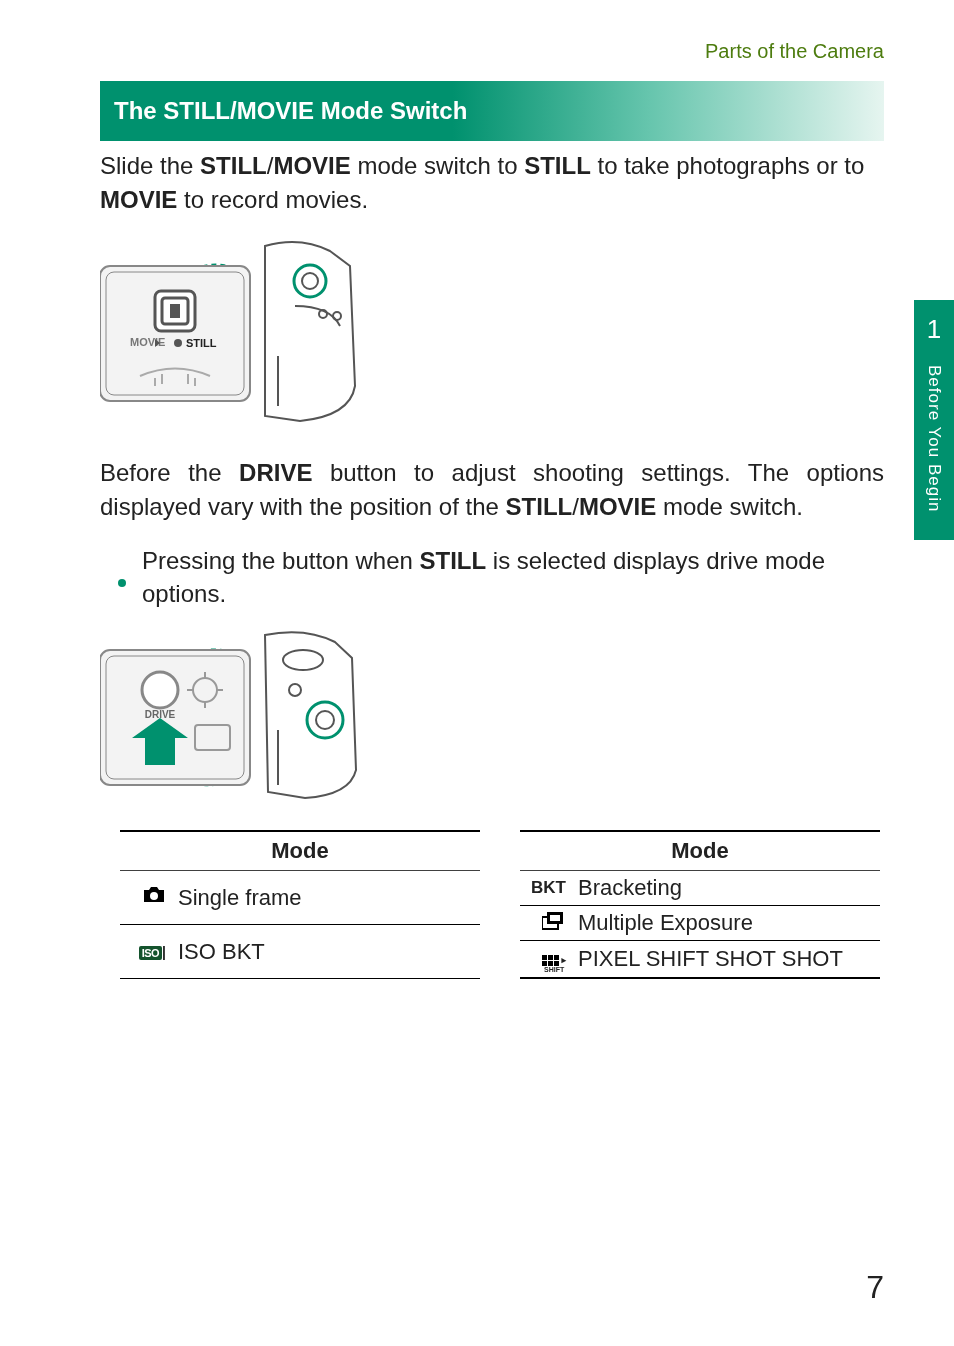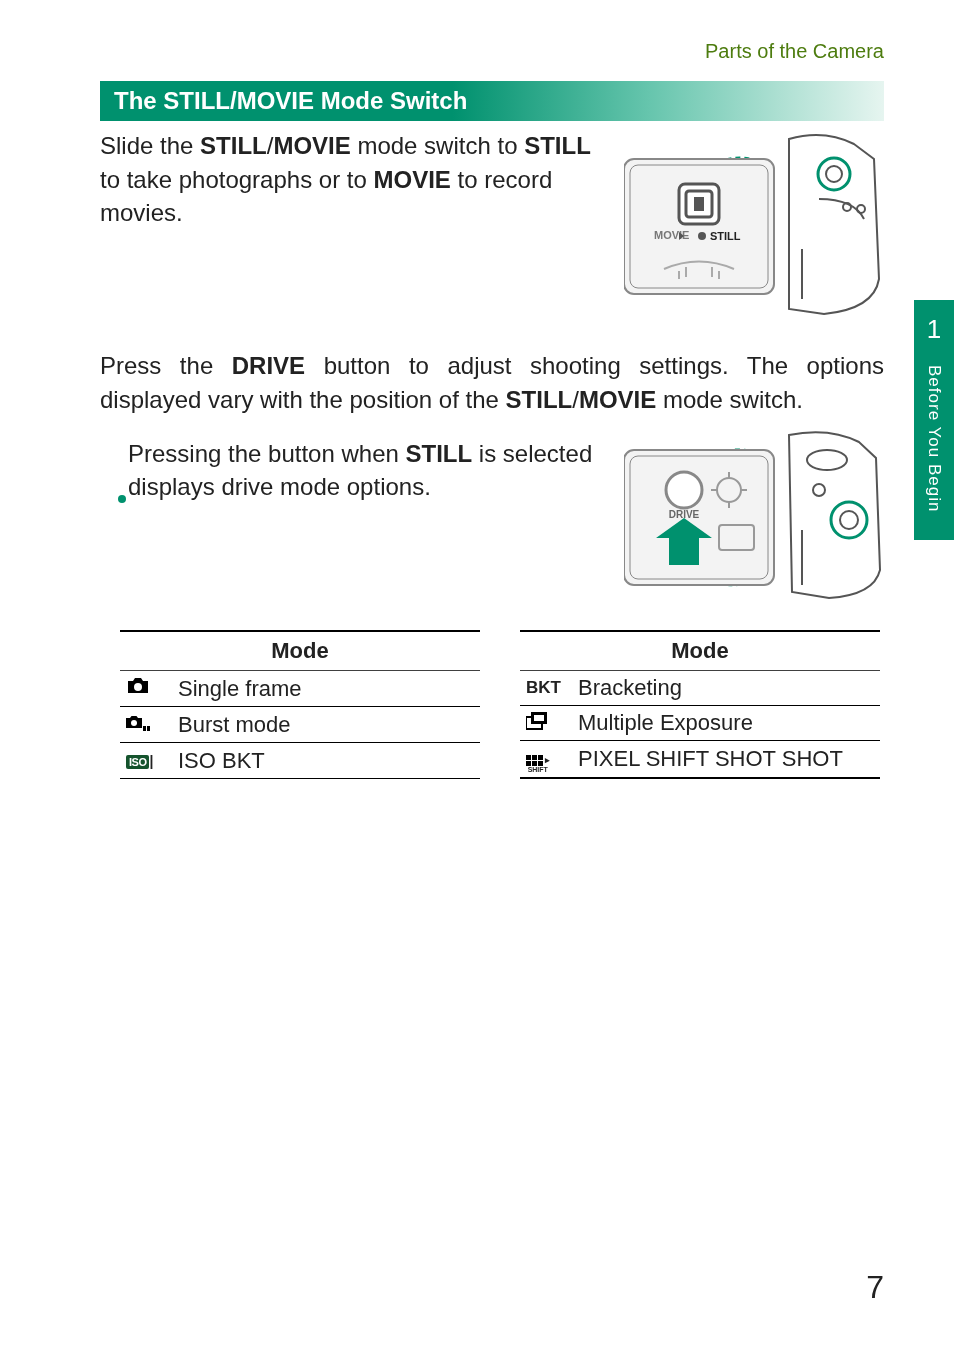--- a/index.html
+++ b/index.html
@@ -1,33 +1,33 @@
 <!DOCTYPE html>
 <html><head>
 <meta charset="utf-8">
 <style>
   * { box-sizing: border-box; margin: 0; padding: 0; }
   html, body { width: 954px; height: 1346px; font-family: "Segoe UI", Arial, sans-serif; color: #222; background: #fff; position: relative; }
   .page { padding: 40px 70px 40px 100px; position: relative; height: 100%; }
   .breadcrumb { text-align: right; color: #4d7c0f; font-size: 20px; margin-bottom: 18px; }
-  .section-header { background: linear-gradient(to right, #00916e 0%, #00916e 45%, #66c5ad 70%, #e6f5f0 100%); color: #fff; font-weight: 700; font-size: 24px; padding: 6px 14px; margin-bottom: 8px; }
-  .body-row { display: flex; gap: 20px; align-items: flex-start; margin-bottom: 30px; }
+  .section-header { background: linear-gradient(to right, #00916e 0%, #00916e 45%, #66c5ad 70%, #e6f5f0 100%); color: #fff; font-weight: 700; font-size: 24px; padding: 16px 14px; margin-bottom: 8px; }
+  .body-row { display: flex; gap: 20px; align-items: flex-start; margin-bottom: 30px; flex-direction: column; }
   .body-text { font-size: 24px; line-height: 1.4; flex: 1; }
   .body-text.justify { text-align: justify; }
   .bold { font-weight: 700; }
   .illus { flex-shrink: 0; }
   .illus svg { display: block; }
-  .bullet-row { display: flex; gap: 2px; align-items: flex-end; margin-top: 8px; }
+  .bullet-row { display: flex; gap: 16px; align-items: center; margin-top: 8px; }
   .bullet-dot { width: 8px; height: 8px; background: #00916e; border-radius: 50%; margin-top: 11px; margin-left: 18px; flex-shrink: 0; }
   .bullet-text { font-size: 24px; line-height: 1.35; flex: 1; }
   .tables { display: flex; gap: 40px; margin-top: 22px; margin-left: 20px; }
   table { border-collapse: collapse; width: 360px; }
   th { font-weight: 700; font-size: 22px; border-top: 2px solid #000; border-bottom: 1px solid #404040; padding: 6px 0; text-align: center; }
   td { font-size: 22px; padding: 4px 6px; border-bottom: 1px solid #000; vertical-align: middle; }
-  td.icon { width: 52px; text-align: left; font-weight: 700; font-size: 17px; }
+  td.icon { width: 52px; text-align: right; font-weight: 700; font-size: 17px; }
   tr.last td { border-bottom: 2px solid #000; }
   .side-tab { position: absolute; right: 0; top: 300px; width: 40px; height: 240px; background: #00916e; color: #fff; }
   .side-tab .num { font-size: 26px; font-weight: 400; text-align: center; padding-top: 14px; }
   .side-tab .txt { writing-mode: vertical-rl; font-size: 17px; letter-spacing: 1px; margin: 20px auto 0; }
   .page-num { position: absolute; bottom: 40px; right: 70px; font-size: 32px; }
   .icon-badge { display:inline-block; background:#14532d; color:#fff; font-size:11px; font-weight:700; padding:1px 3px; border-radius:2px; line-height:1.1; letter-spacing:-0.5px; }
   .grid3 { display:inline-grid; grid-template-columns:repeat(3,5px); grid-template-rows:repeat(2,5px); gap:1px; }
   .grid3 span { background:#000; }
 </style>
 </head>
@@ -72,21 +72,21 @@
           <circle cx="78" cy="107" r="4" fill="#555"></circle>
           <text x="86" y="111" font-size="11" font-weight="700" fill="#222">STILL</text>
           <path d="M40 140 Q75 125 110 140" fill="none" stroke="#aaa" stroke-width="2"></path>
           <path d="M55 142 L55 150 M62 138 L62 148 M88 138 L88 148 M95 142 L95 150" stroke="#aaa" stroke-width="2"></path>
         </g>
       </svg>
     </div>
   </div>
 
   <div class="body-text justify" style="margin-bottom:14px;">
-    <span>Press the </span><span class="bold">DRIVE</span><span> button to adjust shooting settings. The options displayed vary with the position of the </span><span class="bold">STILL</span><span>/</span><span class="bold">MOVIE</span><span> mode switch.</span>
+    <span>Before the </span><span class="bold">DRIVE</span><span> button to adjust shooting settings. The options displayed vary with the position of the </span><span class="bold">STILL</span><span>/</span><span class="bold">MOVIE</span><span> mode switch.</span>
   </div>
 
   <div class="body-row">
     <div style="flex:1">
       <div class="bullet-row">
         <div class="bullet-dot"></div>
         <div class="bullet-text">
           <span>Pressing the button when </span><span class="bold">STILL</span><span> is selected displays drive mode options.</span>
         </div>
       </div>
@@ -128,29 +128,20 @@
         </thead>
       <tbody>
         <tr>
           <td class="icon"><span><svg width="24" height="18" viewBox="0 0 24 18">
                   <path d="M2 4 h5 l2 -3 h6 l2 3 h5 v12 h-20 z" fill="#000"></path>
                   <circle cx="12" cy="10" r="4" fill="#fff"></circle>
                 </svg></span></td>
           <td>Single frame</td>
         </tr>
         <tr>
-          <td class="icon"><span><svg width="26" height="20" viewBox="0 0 26 20">
-                  <path d="M0 6 h4 l1.5 -2 h5 l1.5 2 h4 v10 h-16 z" fill="#000"></path>
-                  <circle cx="8" cy="11" r="3" fill="#fff"></circle>
-                  <rect x="17" y="14" width="3" height="5" fill="#000"></rect>
-                  <rect x="21" y="14" width="3" height="5" fill="#000"></rect>
-                </svg></span></td>
-          <td>Burst mode</td>
-        </tr>
-        <tr>
           <td class="icon"><span><span class="icon-badge">ISO</span><span style="font-size:14px;font-weight:700">|</span></span></td>
           <td>ISO BKT</td>
         </tr>
       </tbody>
     </table>
 
     <table>
       <thead>
           <tr>
             <th colspan="2">Mode</th>

